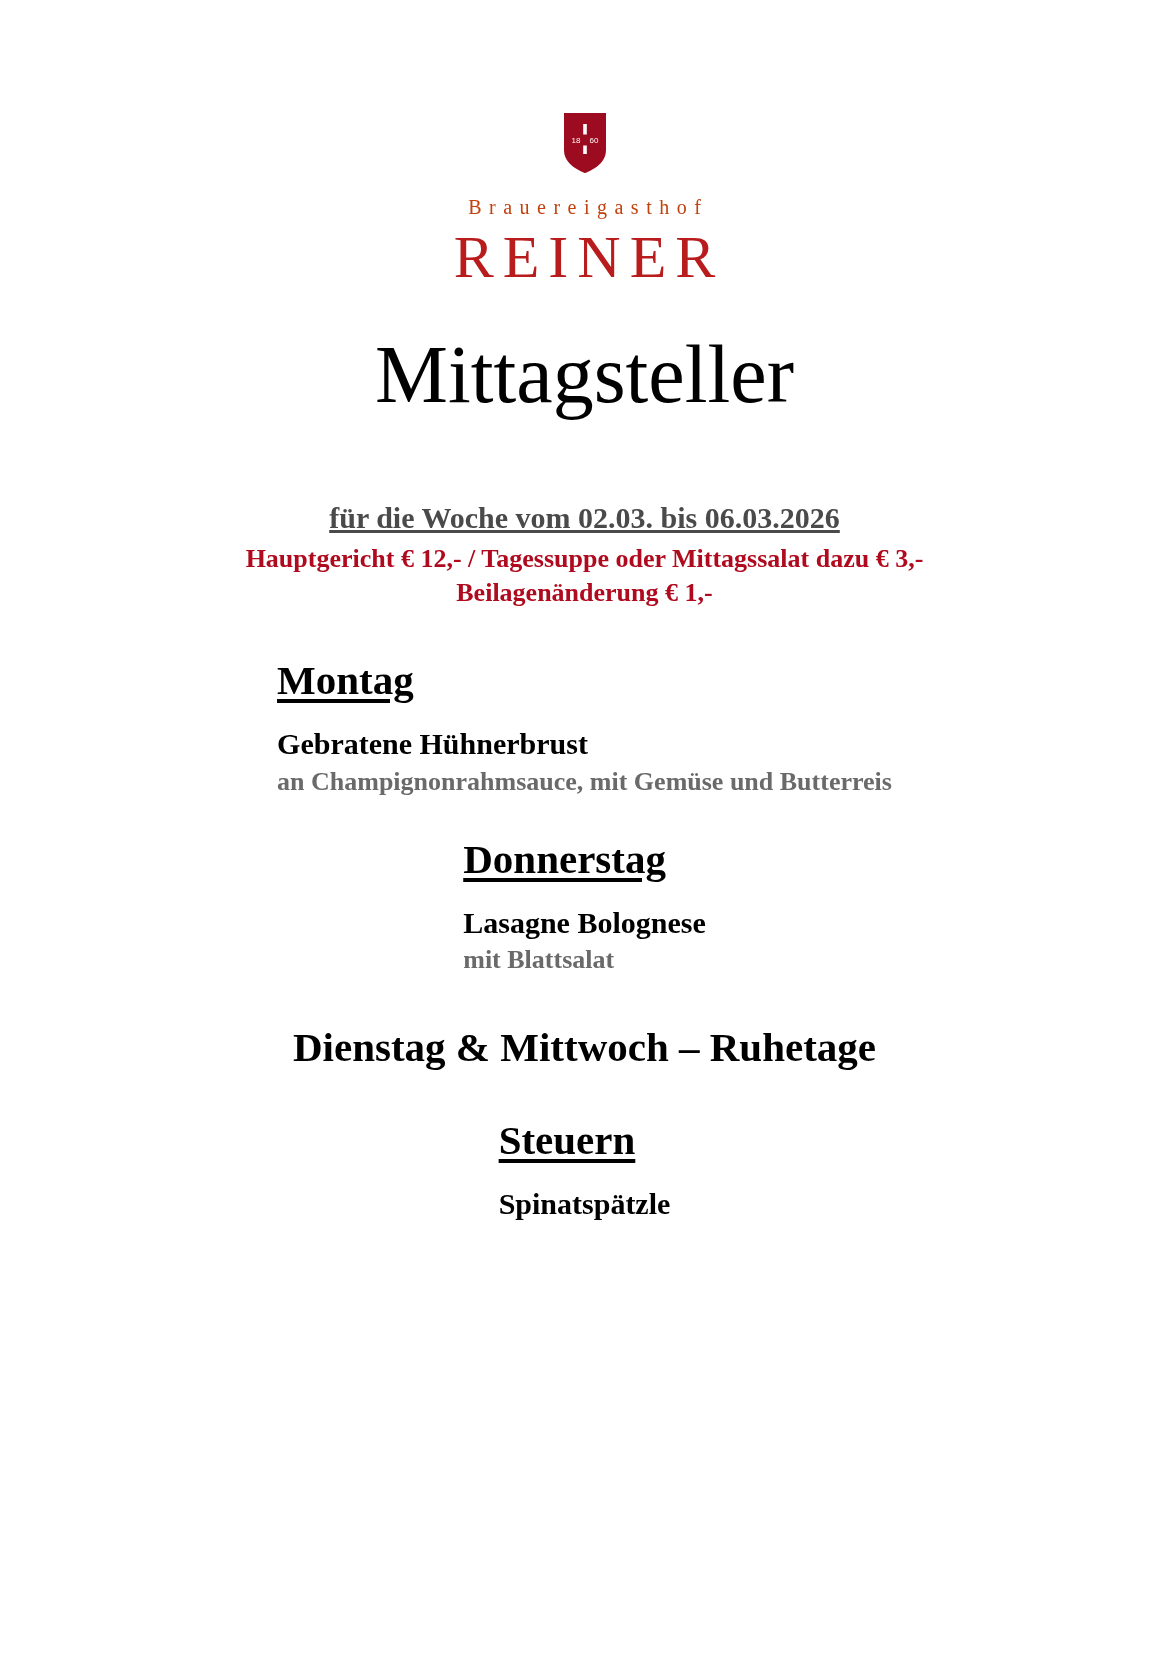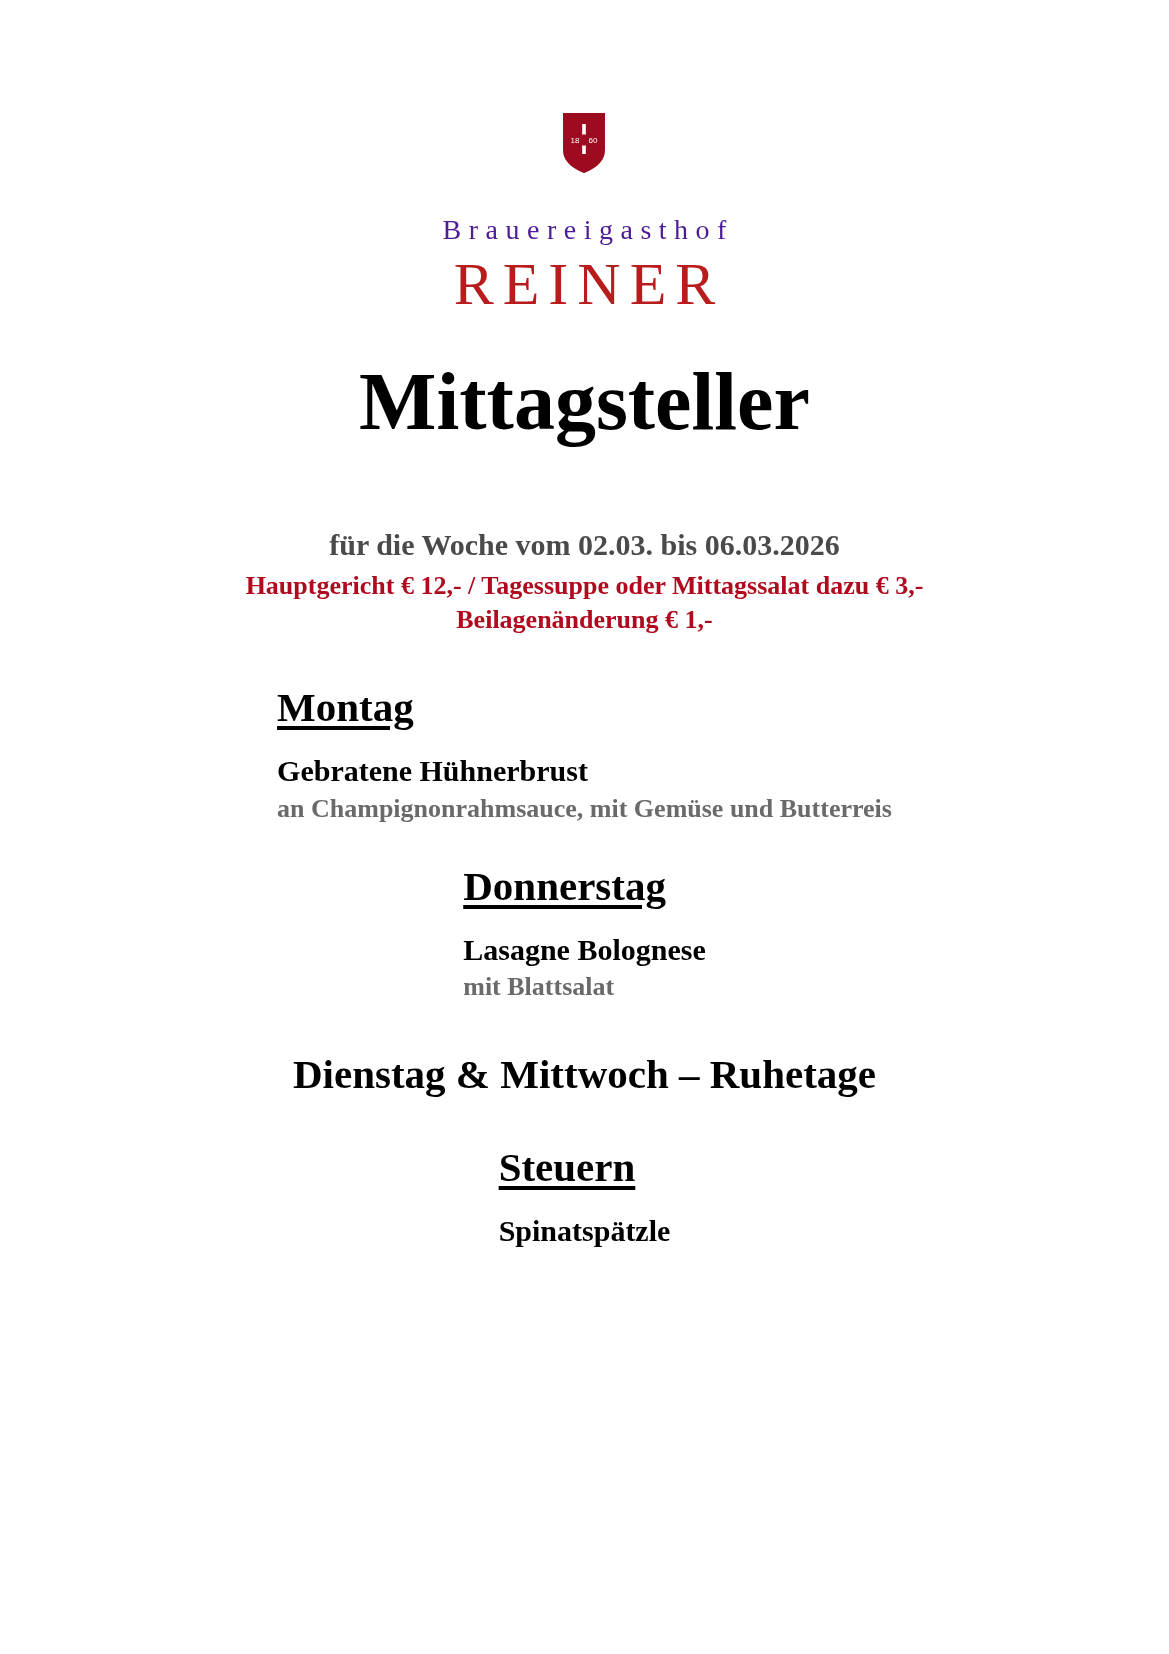--- a/index.html
+++ b/index.html
@@ -33,52 +33,53 @@
     align-items: center;
   }
   .crest {
     width: 46px;
     height: 62px;
     position: relative;
   }
   .crest svg { display: block; }
 
   .brand-small {
-    margin-top: 40px;
+    margin-top: 22px;
     font-family: "Liberation Serif", serif;
-    font-size: 28px;
+    font-size: 20px;
     letter-spacing: 7.5px;
-    color: #4c1d95;
+    color: #c2410c;
     text-indent: 7.5px;
   }
   .brand-large {
     margin-top: 4px;
     font-family: "Liberation Serif", serif;
     font-size: 60px;
     letter-spacing: 9px;
     color: #b91c1c;
     text-indent: 9px;
     line-height: 1.15;
   }
 
   
   .main-title {
     margin-top: 42px;
     font-size: 82px;
-    font-weight: bold;
+    font-weight: normal;
     letter-spacing: 0px;
     line-height: 1;
     color: #000;
   }
   .subtitle {
     margin-top: 28px;
     font-size: 30px;
     font-weight: bold;
     color: #4a4a4a;
     line-height: 1.25;
+    text-decoration: underline;
   }
   .price-line {
     margin-top: 6px;
     font-size: 26px;
     font-weight: bold;
     color: #b00a1e;
     line-height: 1.3;
     text-align: center;
   }
   .price-line .l2 { display: block; }

